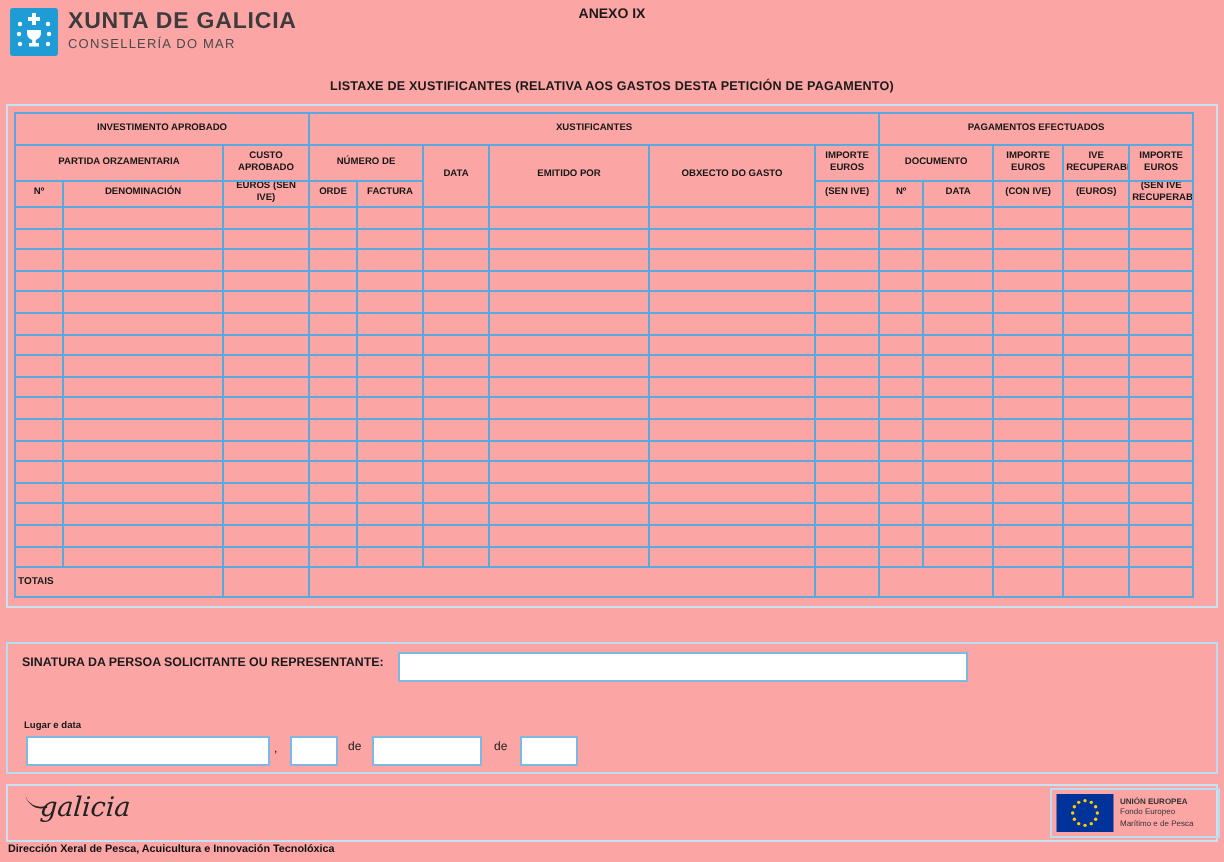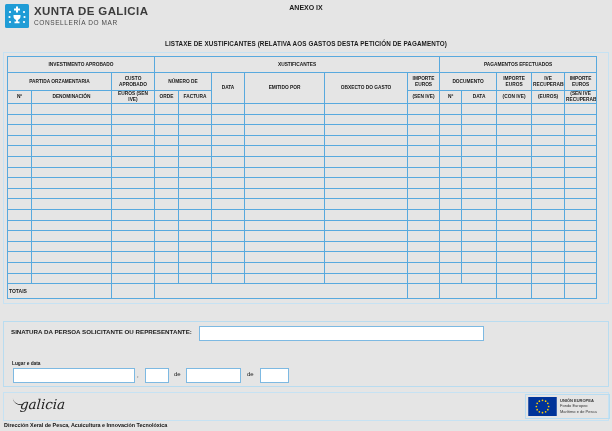--- a/index.html
+++ b/index.html
@@ -1,16 +1,16 @@
 <!DOCTYPE html>
 <html><head>
 <meta charset="utf-8">
 <style>
   html,body{margin:0;padding:0;background:#fff;}
-  .page{position:relative;width:612px;height:431px;background:#e5e5e5;overflow:hidden;
+  .page{position:relative;width:612px;height:431px;background:#fca5a5;overflow:hidden;
         font-family:"Liberation Sans",sans-serif;color:#1a1a1a;}
 
   
   .brand{position:absolute;left:5px;top:4px;display:flex;align-items:flex-start;}
   .emblem{width:24px;height:24px;display:block;}
   .brand-text{margin-left:5px;padding-top:1px;}
   .brand-name{font-size:11.5px;font-weight:700;color:#3c3c3c;letter-spacing:.4px;line-height:12px;}
   .brand-dept{font-size:6.5px;color:#4a4a4a;letter-spacing:.6px;margin-top:2px;}
   .annex{position:absolute;left:0;right:0;top:4px;text-align:center;font-size:7px;font-weight:700;}
 

